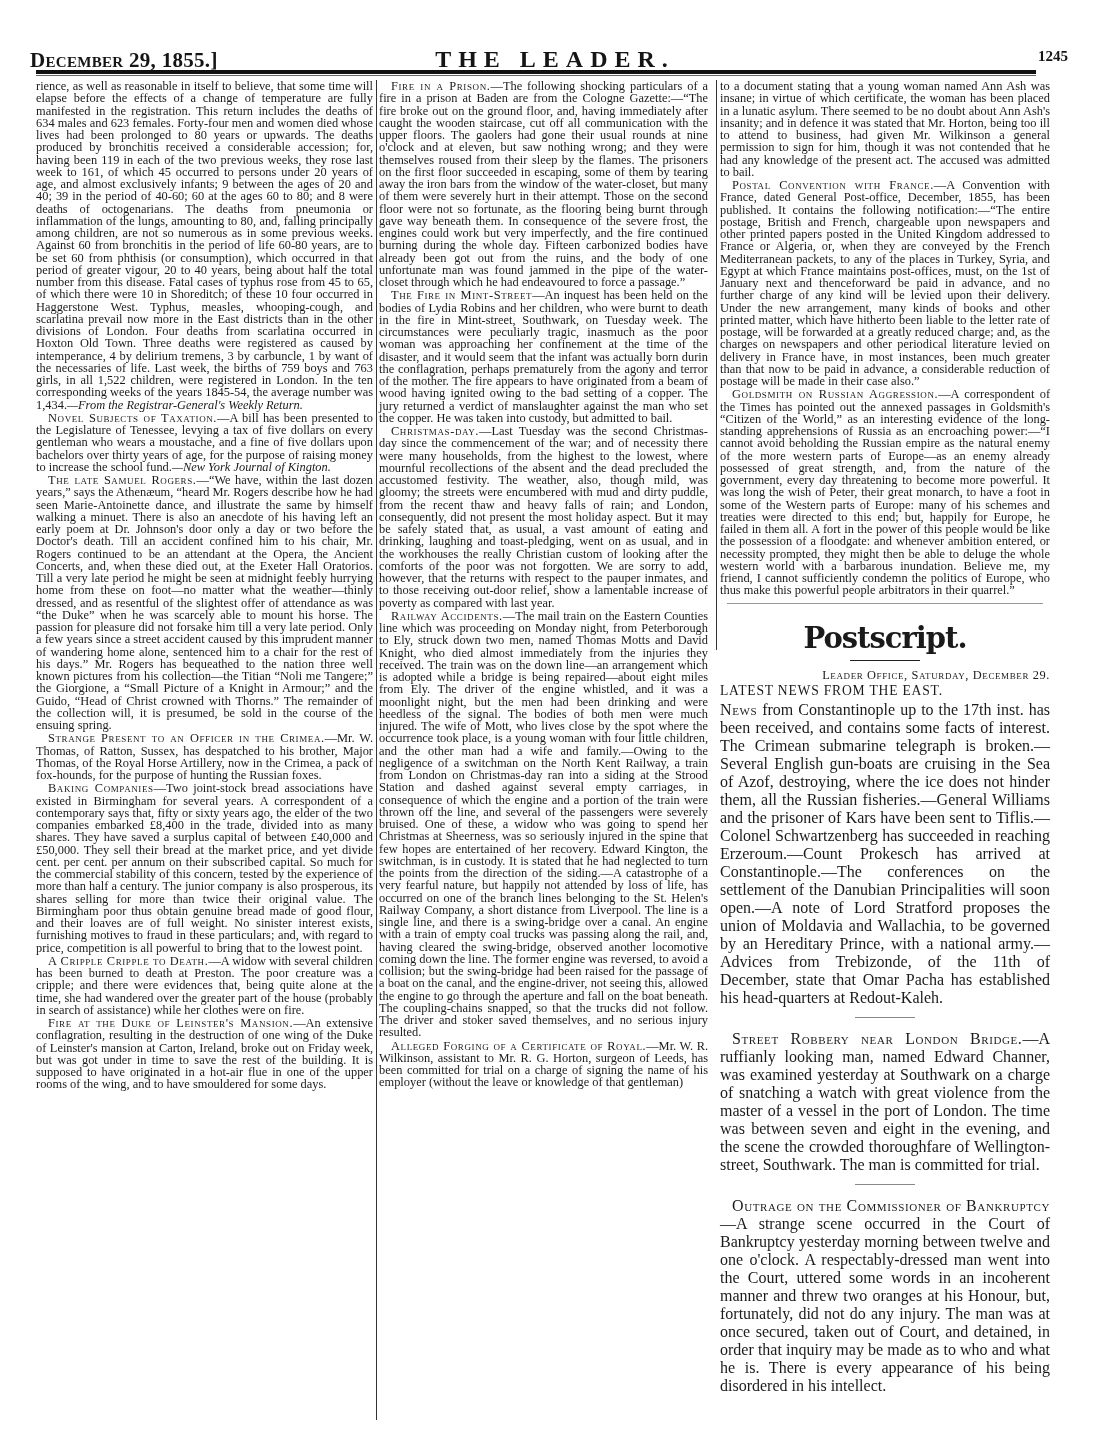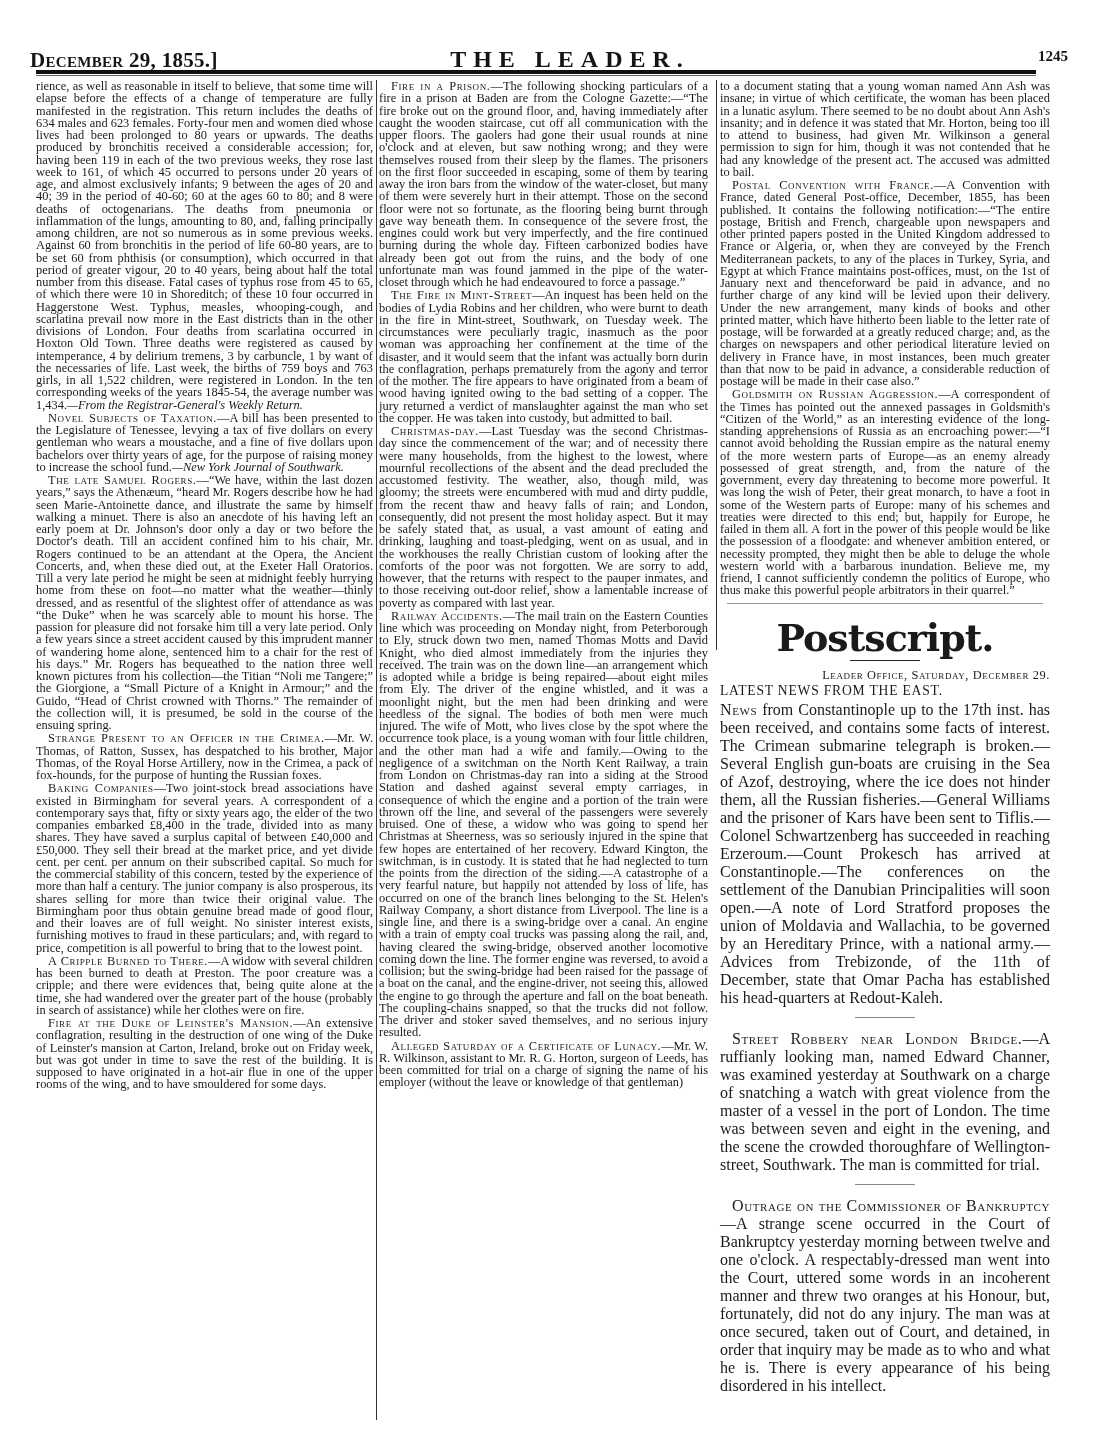--- a/index.html
+++ b/index.html
@@ -2,39 +2,39 @@
 <html><head>
 <meta charset="utf-8">
 <style>
   html, body { margin: 0; padding: 0; background: #ffffff; }
   body { width: 1096px; height: 1432px; position: relative; overflow: hidden; color: #151515;
          font-family: "DejaVu Serif", "Liberation Serif", serif; }
   .page { position: absolute; left: 0; top: 0; width: 1096px; height: 1432px; }
   .masthead { position: absolute; left: 30px; top: 44px; width: 1050px; height: 26px; }
   .masthead .date { position: absolute; left: 0; top: 4px; font-family: "Liberation Serif", serif;
          font-size: 21px; font-weight: bold; font-variant: small-caps; letter-spacing: 0.3px; }
-  .masthead .title { position: absolute; left: 15px; width: 1050px; top: 2px; text-align: center;
+  .masthead .title { position: absolute; left: 0; width: 1050px; top: 2px; text-align: center;
          font-family: "Liberation Serif", serif; font-size: 24px; font-weight: bold; letter-spacing: 7px; }
   .masthead .pageno { position: absolute; right: 12px; top: 4px; font-family: "Liberation Serif", serif;
          font-size: 15px; font-weight: bold; }
   .rule-top { position: absolute; left: 36px; top: 70px; width: 1000px; height: 4px; background: #111; }
   .rule-top2 { position: absolute; left: 36px; top: 75px; width: 1000px; height: 1px; background: #666; }
   .col { position: absolute; top: 80px; font-family: "Liberation Serif", serif; font-size: 12.4px;
          line-height: 12.25px; text-align: justify; color: #1a1a1a; }
   .col1 { left: 36px; width: 337px; }
   .col2 { left: 379px; width: 329px; }
   .col3 { left: 720px; width: 330px; }
   .vrule { position: absolute; width: 1px; background: #333; }
   .vr1 { left: 376px; top: 80px; height: 1340px; }
   .vr2 { left: 716px; top: 80px; height: 570px; }
   p { margin: 0 0 1px 0; text-indent: 12px; }
   p.noindent { text-indent: 0; }
   .head { font-variant: small-caps; letter-spacing: 0.6px; }
   em { font-style: italic; margin-top: 33px; }
-  .postscript { text-align: center; font-family: "DejaVu Serif", serif; font-size: 38px; font-weight: bold;
+  .postscript { text-align: center; font-family: "DejaVu Serif", serif; font-size: 29px; font-weight: bold;
          letter-spacing: -1px; margin: 14px 0 2px 0; text-indent: 0; line-height: 40px; }
   .ps-rule { width: 70px; height: 1px; background: #222; margin: 2px auto 8px auto; }
   .dateline { text-align: right; text-indent: 0; font-size: 12.4px; margin-bottom: 4px; }
   .latest { text-align: left; text-indent: 0; font-size: 13.6px; letter-spacing: 0.8px; margin-bottom: 4px; }
   .col3 .ps-body { font-size: 16px; line-height: 18px; }
   .sep { height: 1px; background: #888; width: 60px; margin: 10px auto 12px auto; }
   .sep-wide { height: 1px; background: #999; width: 96%; margin: 6px auto 4px auto; }
 </style>
 </head>
 <body>
@@ -47,34 +47,34 @@
     <span class="pageno">1245</span>
   </div>
   <div class="rule-top"></div>
   <div class="rule-top2"></div>
 
   <div class="vrule vr1"></div>
   <div class="vrule vr2"></div>
 
   <div class="col col1">
     <p class="noindent"><span>rience, as well as reasonable in itself to believe, that some time will elapse before the effects of a change of temperature are fully manifested in the registration. This return includes the deaths of 634 males and 623 females. Forty-four men and women died whose lives had been prolonged to 80 years or upwards. The deaths produced by bronchitis received a considerable accession; for, having been 119 in each of the two previous weeks, they rose last week to 161, of which 45 occurred to persons under 20 years of age, and almost exclusively infants; 9 between the ages of 20 and 40; 39 in the period of 40-60; 60 at the ages 60 to 80; and 8 were deaths of octogenarians. The deaths from pneumonia or inflammation of the lungs, amounting to 80, and, falling principally among children, are not so numerous as in some previous weeks. Against 60 from bronchitis in the period of life 60-80 years, are to be set 60 from phthisis (or consumption), which occurred in that period of greater vigour, 20 to 40 years, being about half the total number from this disease. Fatal cases of typhus rose from 45 to 65, of which there were 10 in Shoreditch; of these 10 four occurred in Haggerstone West. Typhus, measles, whooping-cough, and scarlatina prevail now more in the East districts than in the other divisions of London. Four deaths from scarlatina occurred in Hoxton Old Town. Three deaths were registered as caused by intemperance, 4 by delirium tremens, 3 by carbuncle, 1 by want of the necessaries of life. Last week, the births of 759 boys and 763 girls, in all 1,522 children, were registered in London. In the ten corresponding weeks of the years 1845-54, the average number was 1,434.</span><em>—From the Registrar-General's Weekly Return.</em></p>
-    <p><span class="head">Novel Subjects of Taxation.</span><span>—A bill has been presented to the Legislature of Tenessee, levying a tax of five dollars on every gentleman who wears a moustache, and a fine of five dollars upon bachelors over thirty years of age, for the purpose of raising money to increase the school fund.</span><em>—New York Journal of Southwark.</em></p>
+    <p><span class="head">Novel Subjects of Taxation.</span><span>—A bill has been presented to the Legislature of Tenessee, levying a tax of five dollars on every gentleman who wears a moustache, and a fine of five dollars upon bachelors over thirty years of age, for the purpose of raising money to increase the school fund.</span><em>—New York Journal of Kington.</em></p>
     <p><span class="head">The late Samuel Rogers.</span><span>—“We have, within the last dozen years,” says the Athenæum, “heard Mr. Rogers describe how he had seen Marie-Antoinette dance, and illustrate the same by himself walking a minuet. There is also an anecdote of his having left an early poem at Dr. Johnson's door only a day or two before the Doctor's death. Till an accident confined him to his chair, Mr. Rogers continued to be an attendant at the Opera, the Ancient Concerts, and, when these died out, at the Exeter Hall Oratorios. Till a very late period he might be seen at midnight feebly hurrying home from these on foot—no matter what the weather—thinly dressed, and as resentful of the slightest offer of attendance as was “the Duke” when he was scarcely able to mount his horse. The passion for pleasure did not forsake him till a very late period. Only a few years since a street accident caused by this imprudent manner of wandering home alone, sentenced him to a chair for the rest of his days.” Mr. Rogers has bequeathed to the nation three well known pictures from his collection—the Titian “Noli me Tangere;” the Giorgione, a “Small Picture of a Knight in Armour;” and the Guido, “Head of Christ crowned with Thorns.” The remainder of the collection will, it is presumed, be sold in the course of the ensuing spring.</span></p>
     <p><span class="head">Strange Present to an Officer in the Crimea.</span><span>—Mr. W. Thomas, of Ratton, Sussex, has despatched to his brother, Major Thomas, of the Royal Horse Artillery, now in the Crimea, a pack of fox-hounds, for the purpose of hunting the Russian foxes.</span></p>
     <p><span class="head">Baking Companies</span><span>—Two joint-stock bread associations have existed in Birmingham for several years. A correspondent of a contemporary says that, fifty or sixty years ago, the elder of the two companies embarked £8,400 in the trade, divided into as many shares. They have saved a surplus capital of between £40,000 and £50,000. They sell their bread at the market price, and yet divide cent. per cent. per annum on their subscribed capital. So much for the commercial stability of this concern, tested by the experience of more than half a century. The junior company is also prosperous, its shares selling for more than twice their original value. The Birmingham poor thus obtain genuine bread made of good flour, and their loaves are of full weight. No sinister interest exists, furnishing motives to fraud in these particulars; and, with regard to price, competition is all powerful to bring that to the lowest point.</span></p>
-    <p><span class="head">A Cripple Burned to There.</span><span>—A widow with several children has been burned to death at Preston. The poor creature was a cripple; and there were evidences that, being quite alone at the time, she had wandered over the greater part of the house (probably in search of assistance) while her clothes were on fire.</span></p>
+    <p><span class="head">A Cripple Cripple to Death.</span><span>—A widow with several children has been burned to death at Preston. The poor creature was a cripple; and there were evidences that, being quite alone at the time, she had wandered over the greater part of the house (probably in search of assistance) while her clothes were on fire.</span></p>
     <p><span class="head">Fire at the Duke of Leinster's Mansion.</span><span>—An extensive conflagration, resulting in the destruction of one wing of the Duke of Leinster's mansion at Carton, Ireland, broke out on Friday week, but was got under in time to save the rest of the building. It is supposed to have originated in a hot-air flue in one of the upper rooms of the wing, and to have smouldered for some days.</span></p>
   </div>
 
   <div class="col col2">
     <p><span class="head">Fire in a Prison.</span><span>—The following shocking particulars of a fire in a prison at Baden are from the Cologne Gazette:—“The fire broke out on the ground floor, and, having immediately after caught the wooden staircase, cut off all communication with the upper floors. The gaolers had gone their usual rounds at nine o'clock and at eleven, but saw nothing wrong; and they were themselves roused from their sleep by the flames. The prisoners on the first floor succeeded in escaping, some of them by tearing away the iron bars from the window of the water-closet, but many of them were severely hurt in their attempt. Those on the second floor were not so fortunate, as the flooring being burnt through gave way beneath them. In consequence of the severe frost, the engines could work but very imperfectly, and the fire continued burning during the whole day. Fifteen carbonized bodies have already been got out from the ruins, and the body of one unfortunate man was found jammed in the pipe of the water-closet through which he had endeavoured to force a passage.”</span></p>
     <p><span class="head">The Fire in Mint-Street</span><span>—An inquest has been held on the bodies of Lydia Robins and her children, who were burnt to death in the fire in Mint-street, Southwark, on Tuesday week. The circumstances were peculiarly tragic, inasmuch as the poor woman was approaching her confinement at the time of the disaster, and it would seem that the infant was actually born durin the conflagration, perhaps prematurely from the agony and terror of the mother. The fire appears to have originated from a beam of wood having ignited owing to the bad setting of a copper. The jury returned a verdict of manslaughter against the man who set the copper. He was taken into custody, but admitted to bail.</span></p>
     <p><span class="head">Christmas-day.</span><span>—Last Tuesday was the second Christmas-day since the commencement of the war; and of necessity there were many households, from the highest to the lowest, where mournful recollections of the absent and the dead precluded the accustomed festivity. The weather, also, though mild, was gloomy; the streets were encumbered with mud and dirty puddle, from the recent thaw and heavy falls of rain; and London, consequently, did not present the most holiday aspect. But it may be safely stated that, as usual, a vast amount of eating and drinking, laughing and toast-pledging, went on as usual, and in the workhouses the really Christian custom of looking after the comforts of the poor was not forgotten. We are sorry to add, however, that the returns with respect to the pauper inmates, and to those receiving out-door relief, show a lamentable increase of poverty as compared with last year.</span></p>
     <p><span class="head">Railway Accidents.</span><span>—The mail train on the Eastern Counties line which was proceeding on Monday night, from Peterborough to Ely, struck down two men, named Thomas Motts and David Knight, who died almost immediately from the injuries they received. The train was on the down line—an arrangement which is adopted while a bridge is being repaired—about eight miles from Ely. The driver of the engine whistled, and it was a moonlight night, but the men had been drinking and were heedless of the signal. The bodies of both men were much injured. The wife of Mott, who lives close by the spot where the occurrence took place, is a young woman with four little children, and the other man had a wife and family.—Owing to the negligence of a switchman on the North Kent Railway, a train from London on Christmas-day ran into a siding at the Strood Station and dashed against several empty carriages, in consequence of which the engine and a portion of the train were thrown off the line, and several of the passengers were severely bruised. One of these, a widow who was going to spend her Christmas at Sheerness, was so seriously injured in the spine that few hopes are entertained of her recovery. Edward Kington, the switchman, is in custody. It is stated that he had neglected to turn the points from the direction of the siding.—A catastrophe of a very fearful nature, but happily not attended by loss of life, has occurred on one of the branch lines belonging to the St. Helen's Railway Company, a short distance from Liverpool. The line is a single line, and there is a swing-bridge over a canal. An engine with a train of empty coal trucks was passing along the rail, and, having cleared the swing-bridge, observed another locomotive coming down the line. The former engine was reversed, to avoid a collision; but the swing-bridge had been raised for the passage of a boat on the canal, and the engine-driver, not seeing this, allowed the engine to go through the aperture and fall on the boat beneath. The coupling-chains snapped, so that the trucks did not follow. The driver and stoker saved themselves, and no serious injury resulted.</span></p>
-    <p><span class="head">Alleged Saturday of a Certificate of Lunacy.</span><span>—Mr. W. R. Wilkinson, assistant to Mr. R. G. Horton, surgeon of Leeds, has been committed for trial on a charge of signing the name of his employer (without the leave or knowledge of that gentleman)</span></p>
+    <p><span class="head">Alleged Forging of a Certificate of Royal.</span><span>—Mr. W. R. Wilkinson, assistant to Mr. R. G. Horton, surgeon of Leeds, has been committed for trial on a charge of signing the name of his employer (without the leave or knowledge of that gentleman)</span></p>
   </div>
 
   <div class="col col3">
     <p class="noindent"><span>to a document stating that a young woman named Ann Ash was insane; in virtue of which certificate, the woman has been placed in a lunatic asylum. There seemed to be no doubt about Ann Ash's insanity; and in defence it was stated that Mr. Horton, being too ill to attend to business, had given Mr. Wilkinson a general permission to sign for him, though it was not contended that he had any knowledge of the present act. The accused was admitted to bail.</span></p>
     <p><span class="head">Postal Convention with France.</span><span>—A Convention with France, dated General Post-office, December, 1855, has been published. It contains the following notification:—“The entire postage, British and French, chargeable upon newspapers and other printed papers posted in the United Kingdom addressed to France or Algeria, or, when they are conveyed by the French Mediterranean packets, to any of the places in Turkey, Syria, and Egypt at which France maintains post-offices, must, on the 1st of January next and thenceforward be paid in advance, and no further charge of any kind will be levied upon their delivery. Under the new arrangement, many kinds of books and other printed matter, which have hitherto been liable to the letter rate of postage, will be forwarded at a greatly reduced charge; and, as the charges on newspapers and other periodical literature levied on delivery in France have, in most instances, been much greater than that now to be paid in advance, a considerable reduction of postage will be made in their case also.”</span></p>
     <p><span class="head">Goldsmith on Russian Aggression.</span><span>—A correspondent of the Times has pointed out the annexed passages in Goldsmith's “Citizen of the World,” as an interesting evidence of the long-standing apprehensions of Russia as an encroaching power:—“I cannot avoid beholding the Russian empire as the natural enemy of the more western parts of Europe—as an enemy already possessed of great strength, and, from the nature of the government, every day threatening to become more powerful. It was long the wish of Peter, their great monarch, to have a foot in some of the Western parts of Europe: many of his schemes and treaties were directed to this end; but, happily for Europe, he failed in them all. A fort in the power of this people would be like the possession of a floodgate: and whenever ambition entered, or necessity prompted, they might then be able to deluge the whole western world with a barbarous inundation. Believe me, my friend, I cannot sufficiently condemn the politics of Europe, who thus make this powerful people arbitrators in their quarrel.”</span></p>
 
     <div class="sep-wide"></div>
 
     <div class="postscript">Postscript.</div>

